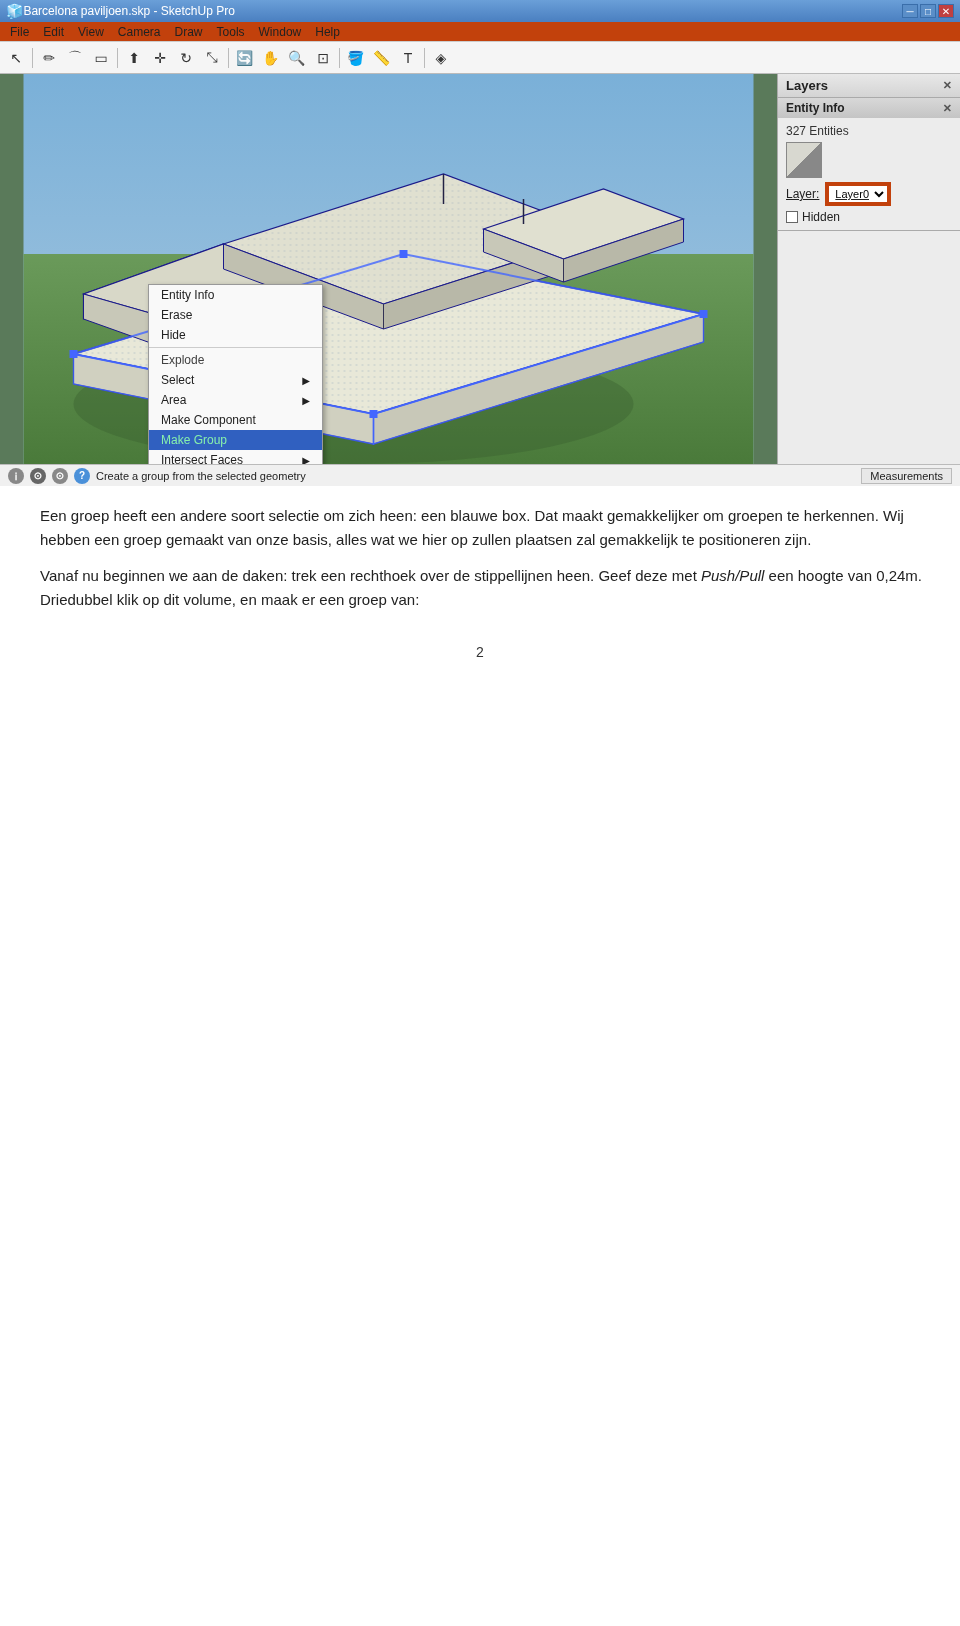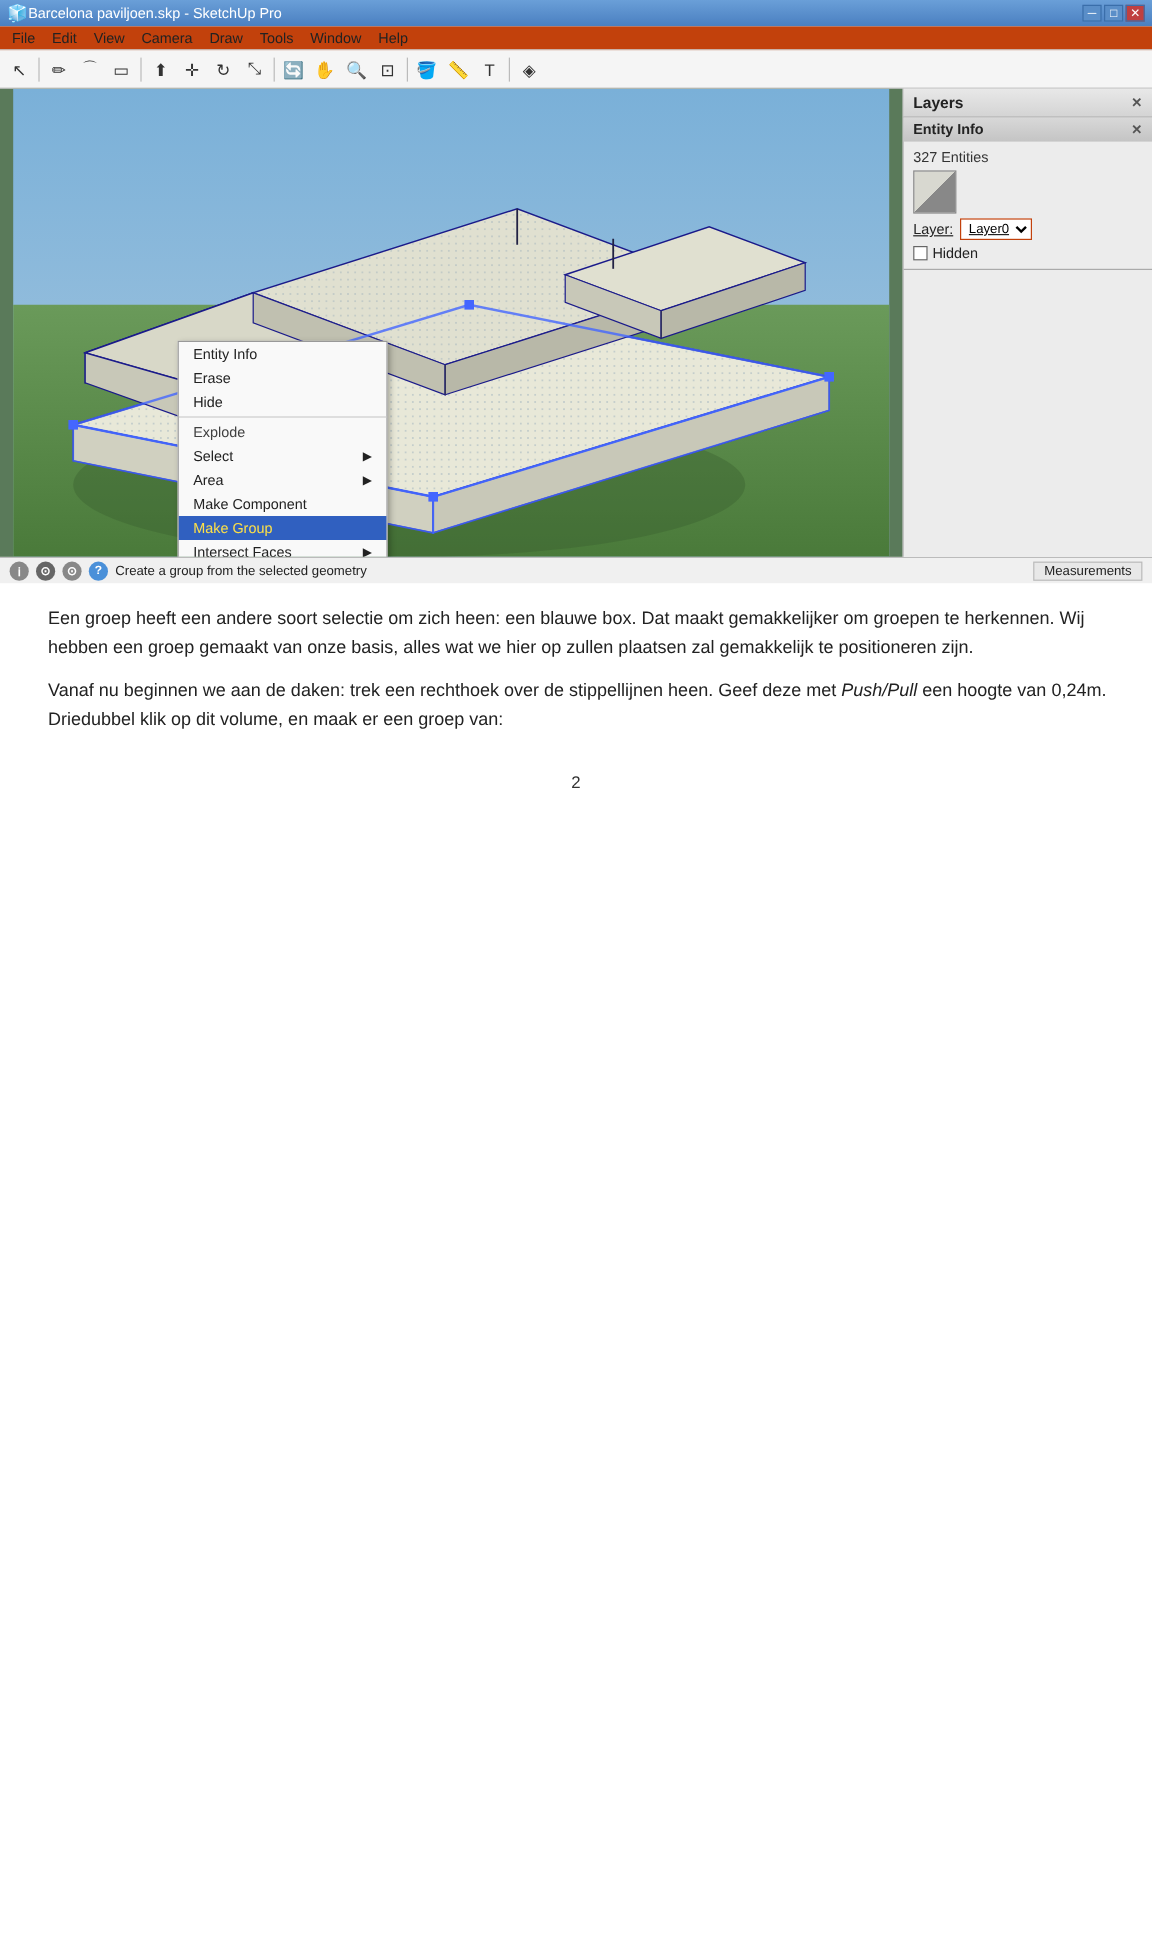--- a/index.html
+++ b/index.html
@@ -105,28 +105,28 @@
       z-index: 10;
     }
     .ctx-item {
       padding: 3px 12px;
       cursor: pointer;
       display: flex;
       justify-content: space-between;
       align-items: center;
       white-space: nowrap;
     }
-    .ctx-item.active { background: #3060c0; color: #fde047; }
+    .ctx-item.active { background: #3060c0; color: #86efac; }
     .ctx-item.disabled { color: #404040; cursor: default; }
     .ctx-separator { height: 1px; background: #ccc; margin: 2px 0; }
     .ctx-arrow { font-size: 10px; }
 
     
     .right-panel {
-      width: 208px;
+      width: 183px;
       background: #ececec;
       border-left: 1px solid #aaa;
       display: flex;
       flex-direction: column;
     }
     .panel-section {
       border-bottom: 1px solid #aaa;
     }
     .panel-header {
       background: linear-gradient(to bottom, #d8d8d8, #c4c4c4);
@@ -147,21 +147,21 @@
       display: flex;
       align-items: center;
       gap: 6px;
       margin-top: 4px;
       text-decoration: underline;
     }
     .layer-label { font-size: 12px; }
     .layer-select {
       font-size: 11px;
       padding: 1px 2px;
-      border: 1px solid #c2410c;
+      border: 4px solid #c2410c;
       background: #fff;
     }
     .hidden-row {
       display: flex;
       align-items: center;
       gap: 4px;
       margin-top: 4px;
     }
     .checkbox-icon {
       width: 12px; height: 12px;

